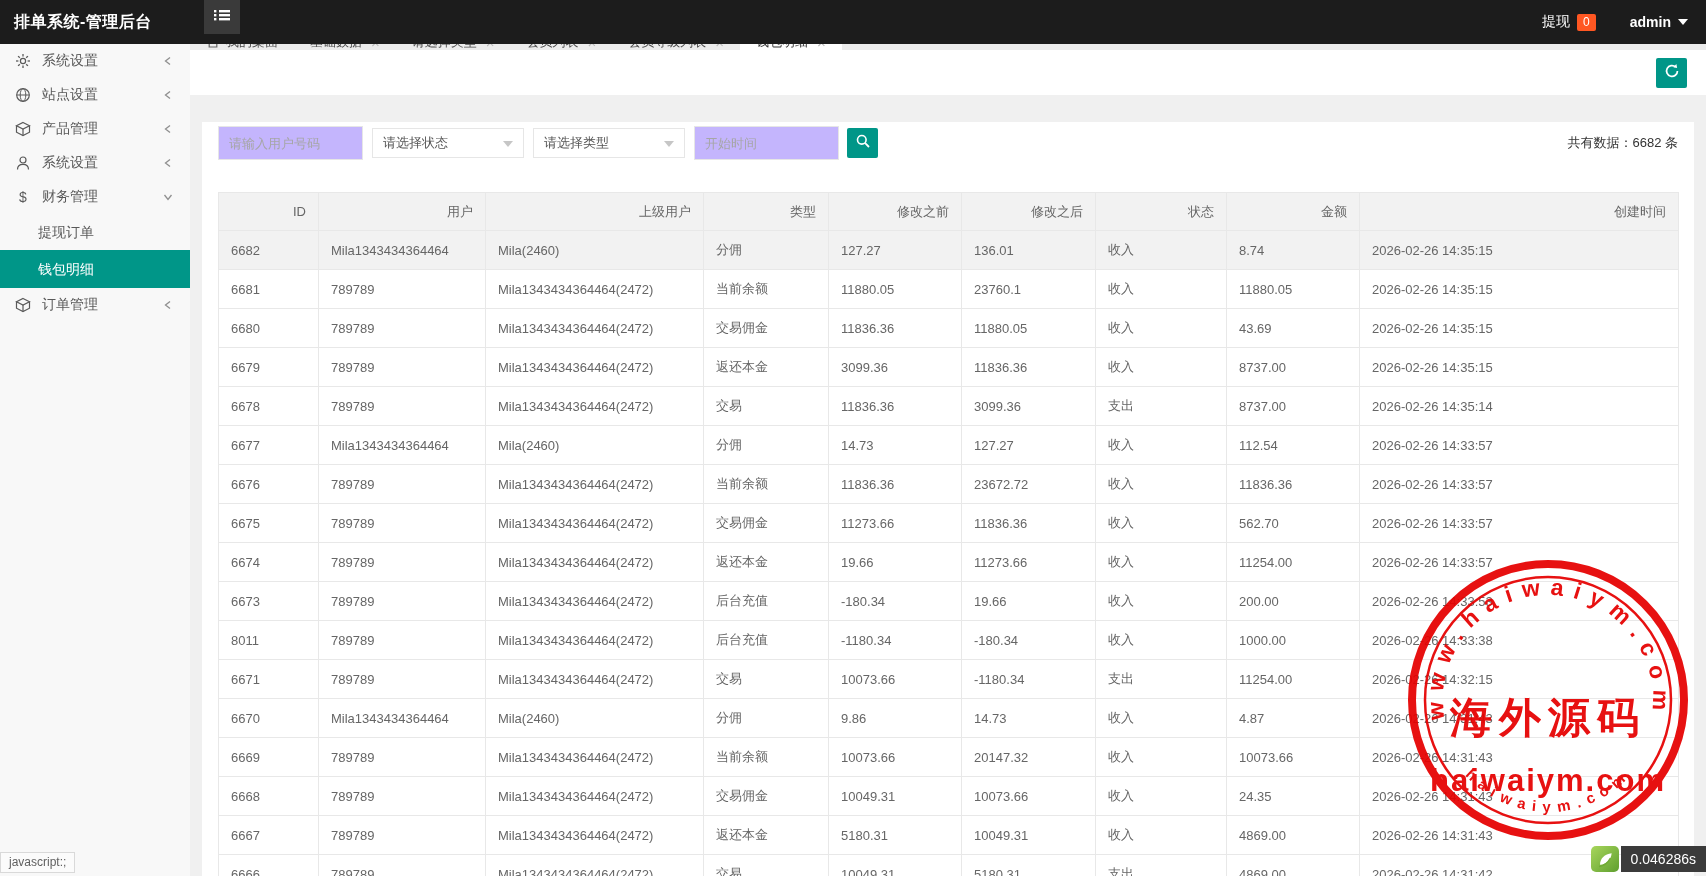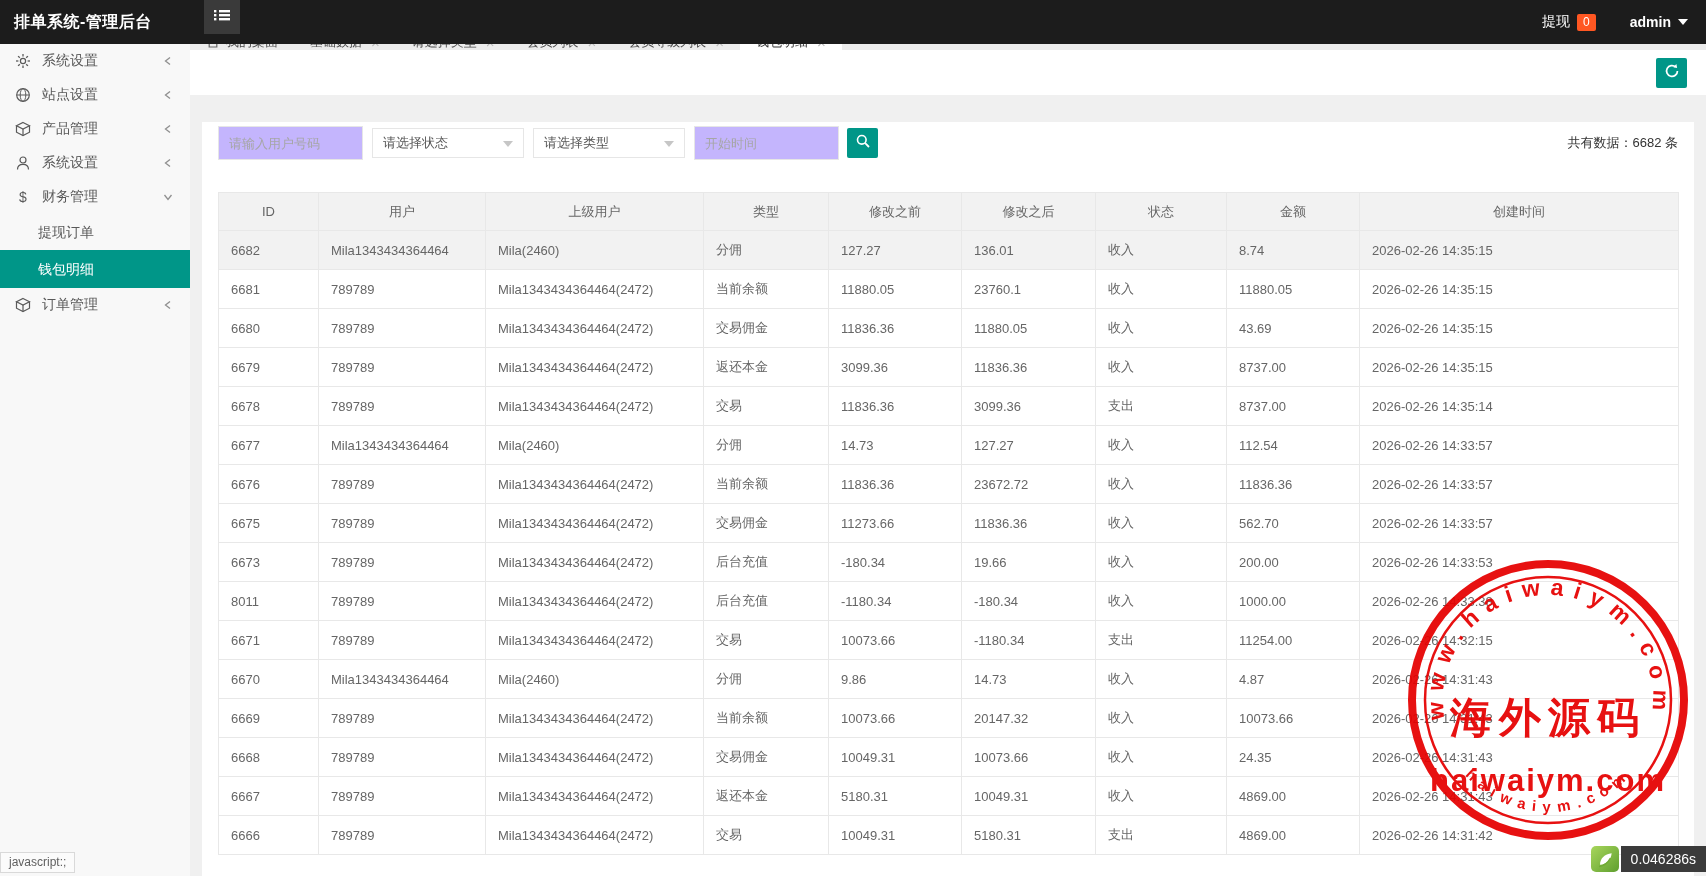--- a/index.html
+++ b/index.html
@@ -82,21 +82,21 @@
   .f-date { margin-left:9px; }
   .search-btn {
     width:31px; height:30px; background:#009688; border-radius:2px; margin-left:8px;
     display:flex; align-items:center; justify-content:center; cursor:pointer;
   }
   .summary { margin-left:auto; font-size:13px; color:#333; }
 
   table.grid { border-collapse:collapse; table-layout:fixed; width:1460px; margin-top:34px; }
   table.grid th {
     height:38px; background:#f2f2f2; border:1px solid #e8e8e8;
-    font-size:13px; font-weight:normal; color:#666; text-align:center; padding:0 12px;margin-top:8px;
+    font-size:13px; font-weight:normal; color:#666; text-align:right; padding:0 12px;margin-top:8px;
   }
   table.grid td {
     height:39px; border:1px solid #e8e8e8; font-size:13px; color:#666;
     padding:0 12px; white-space:nowrap; overflow:hidden;
   }
   table.grid tr.hovered td { background:#f2f2f2; }
 
   
   .stamp { position:absolute; left:1398px; top:550px; width:300px; height:300px; z-index:40; opacity:.93; pointer-events:none; }
 
@@ -419,20 +419,31 @@
             <td>789789</td>
             <td>Mila1343434364464(2472)</td>
             <td>交易佣金</td>
             <td>11273.66</td>
             <td>11836.36</td>
             <td>收入</td>
             <td>562.70</td>
             <td>2026-02-26 14:33:57</td>
           </tr>
           <tr>
+            <td>6674</td>
+            <td>789789</td>
+            <td>Mila1343434364464(2472)</td>
+            <td>返还本金</td>
+            <td>19.66</td>
+            <td>11273.66</td>
+            <td>收入</td>
+            <td>11254.00</td>
+            <td>2026-02-26 14:33:57</td>
+          </tr>
+          <tr>
             <td>6673</td>
             <td>789789</td>
             <td>Mila1343434364464(2472)</td>
             <td>后台充值</td>
             <td>-180.34</td>
             <td>19.66</td>
             <td>收入</td>
             <td>200.00</td>
             <td>2026-02-26 14:33:53</td>
           </tr>

